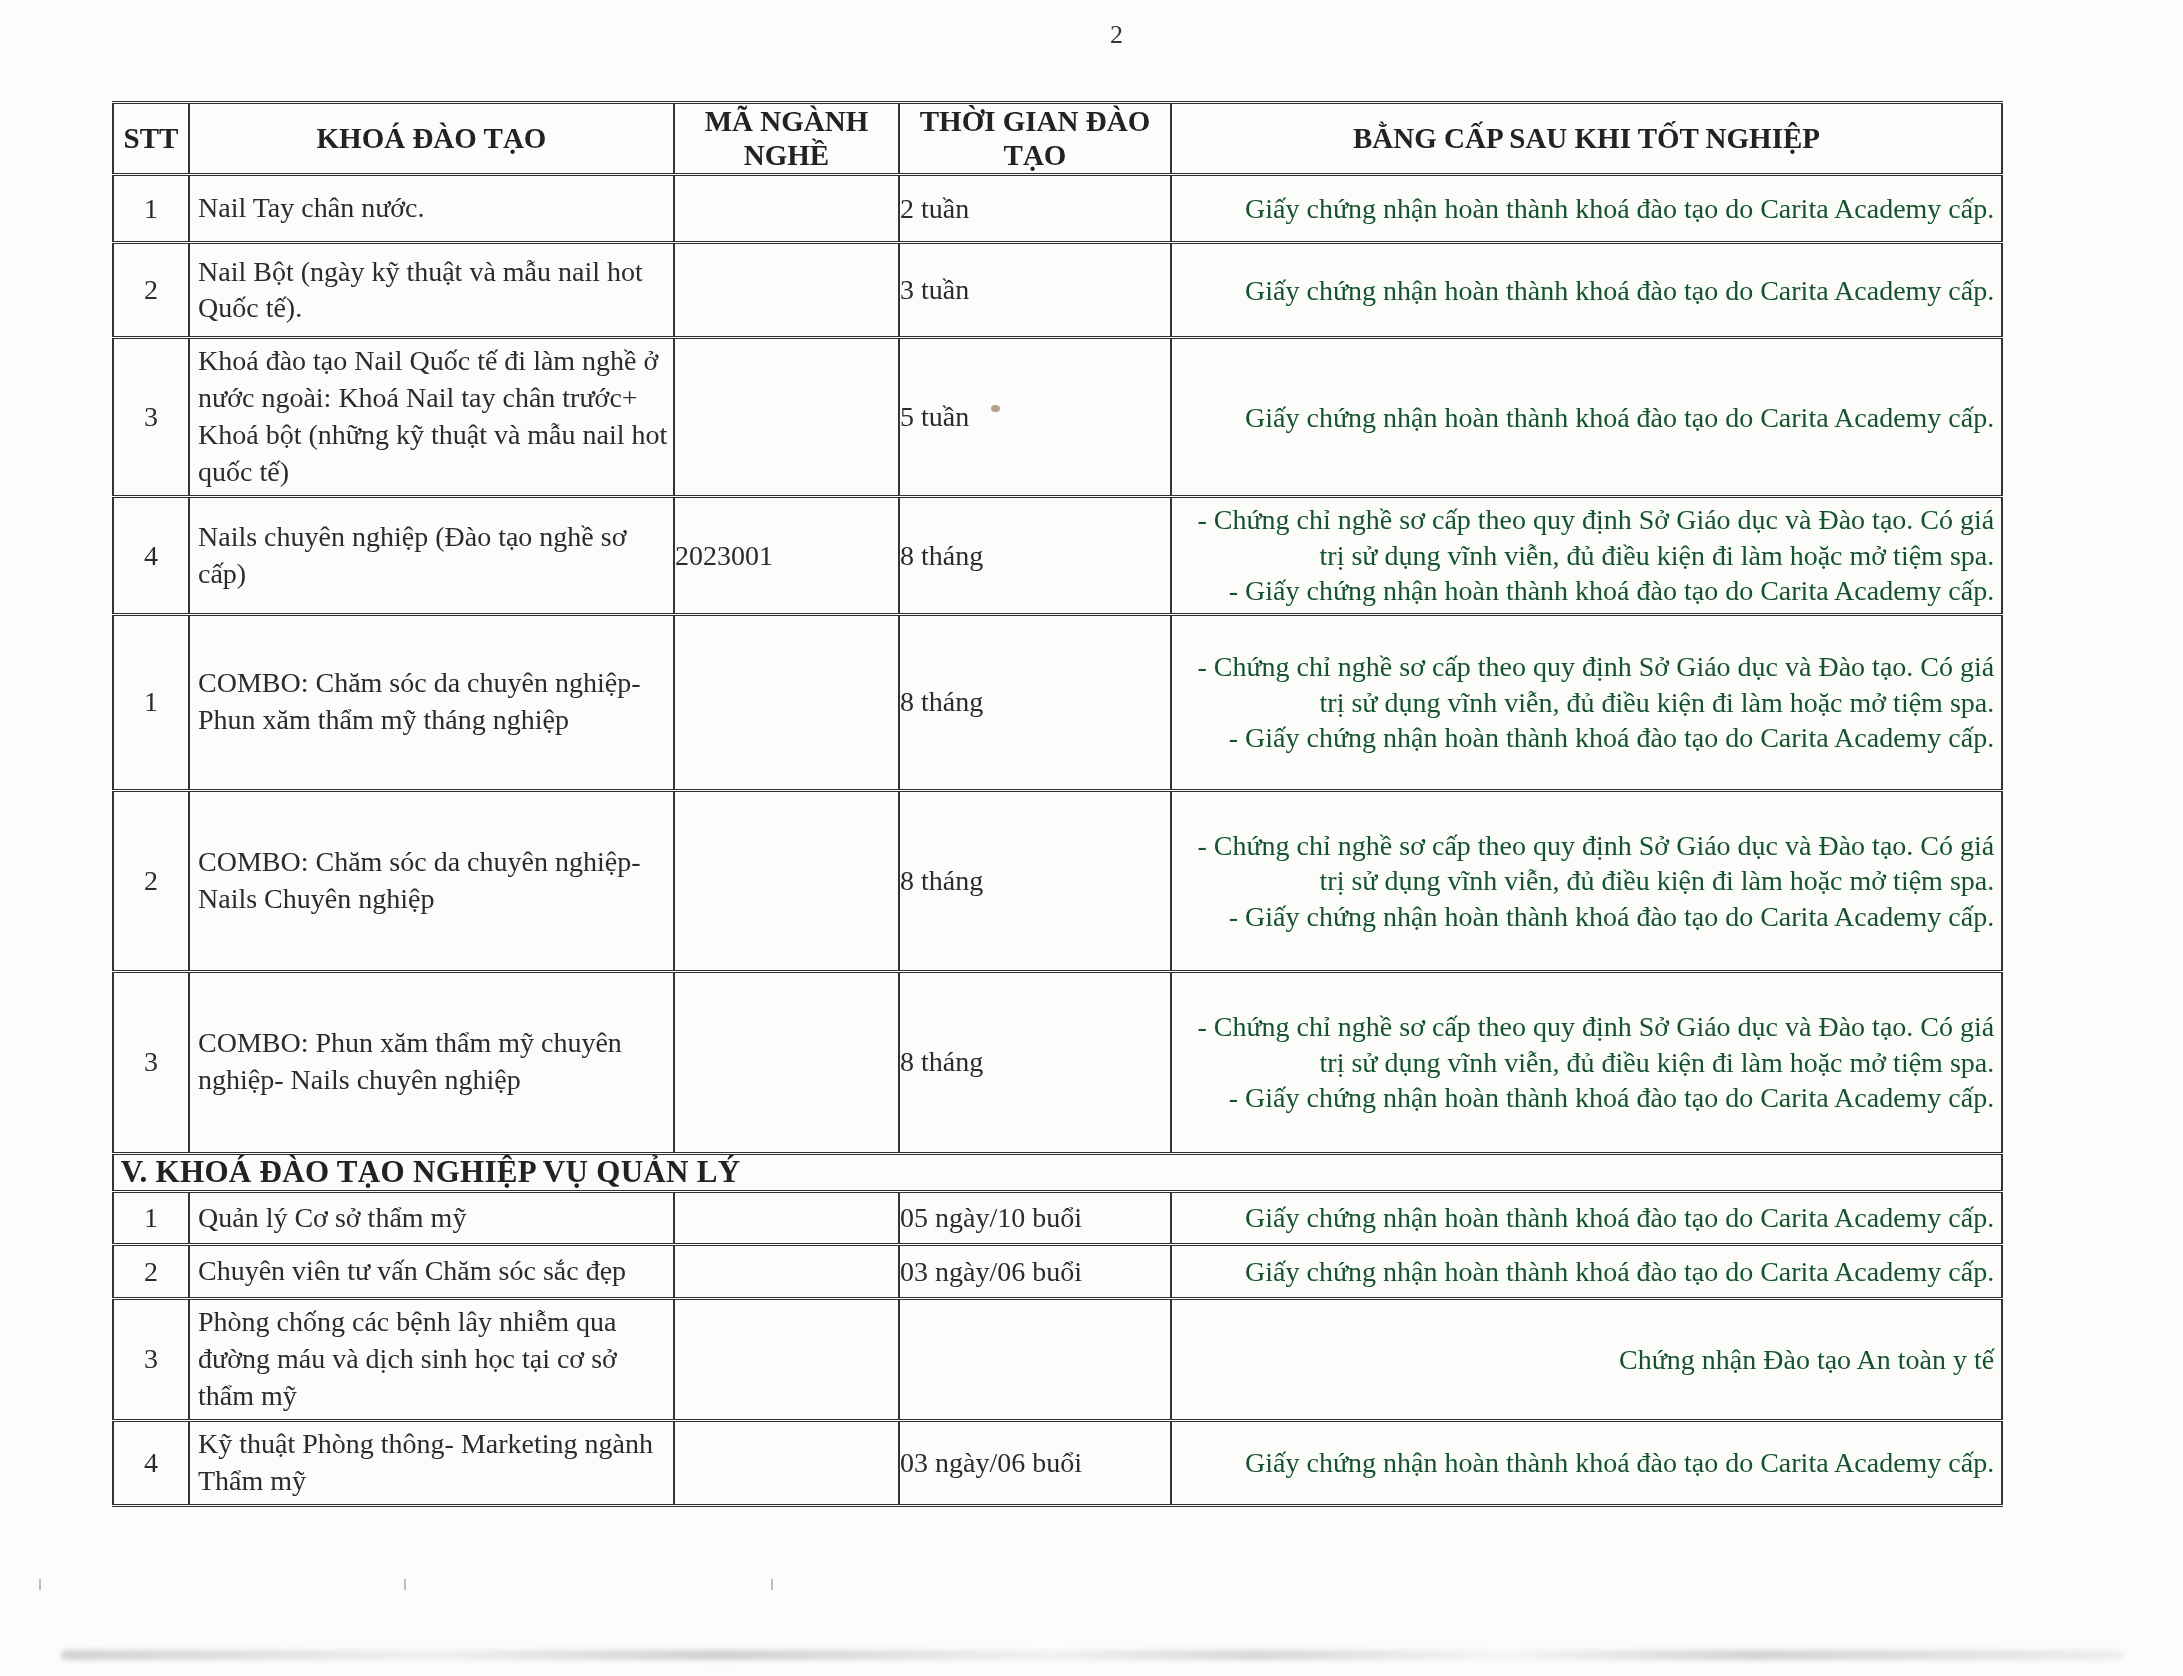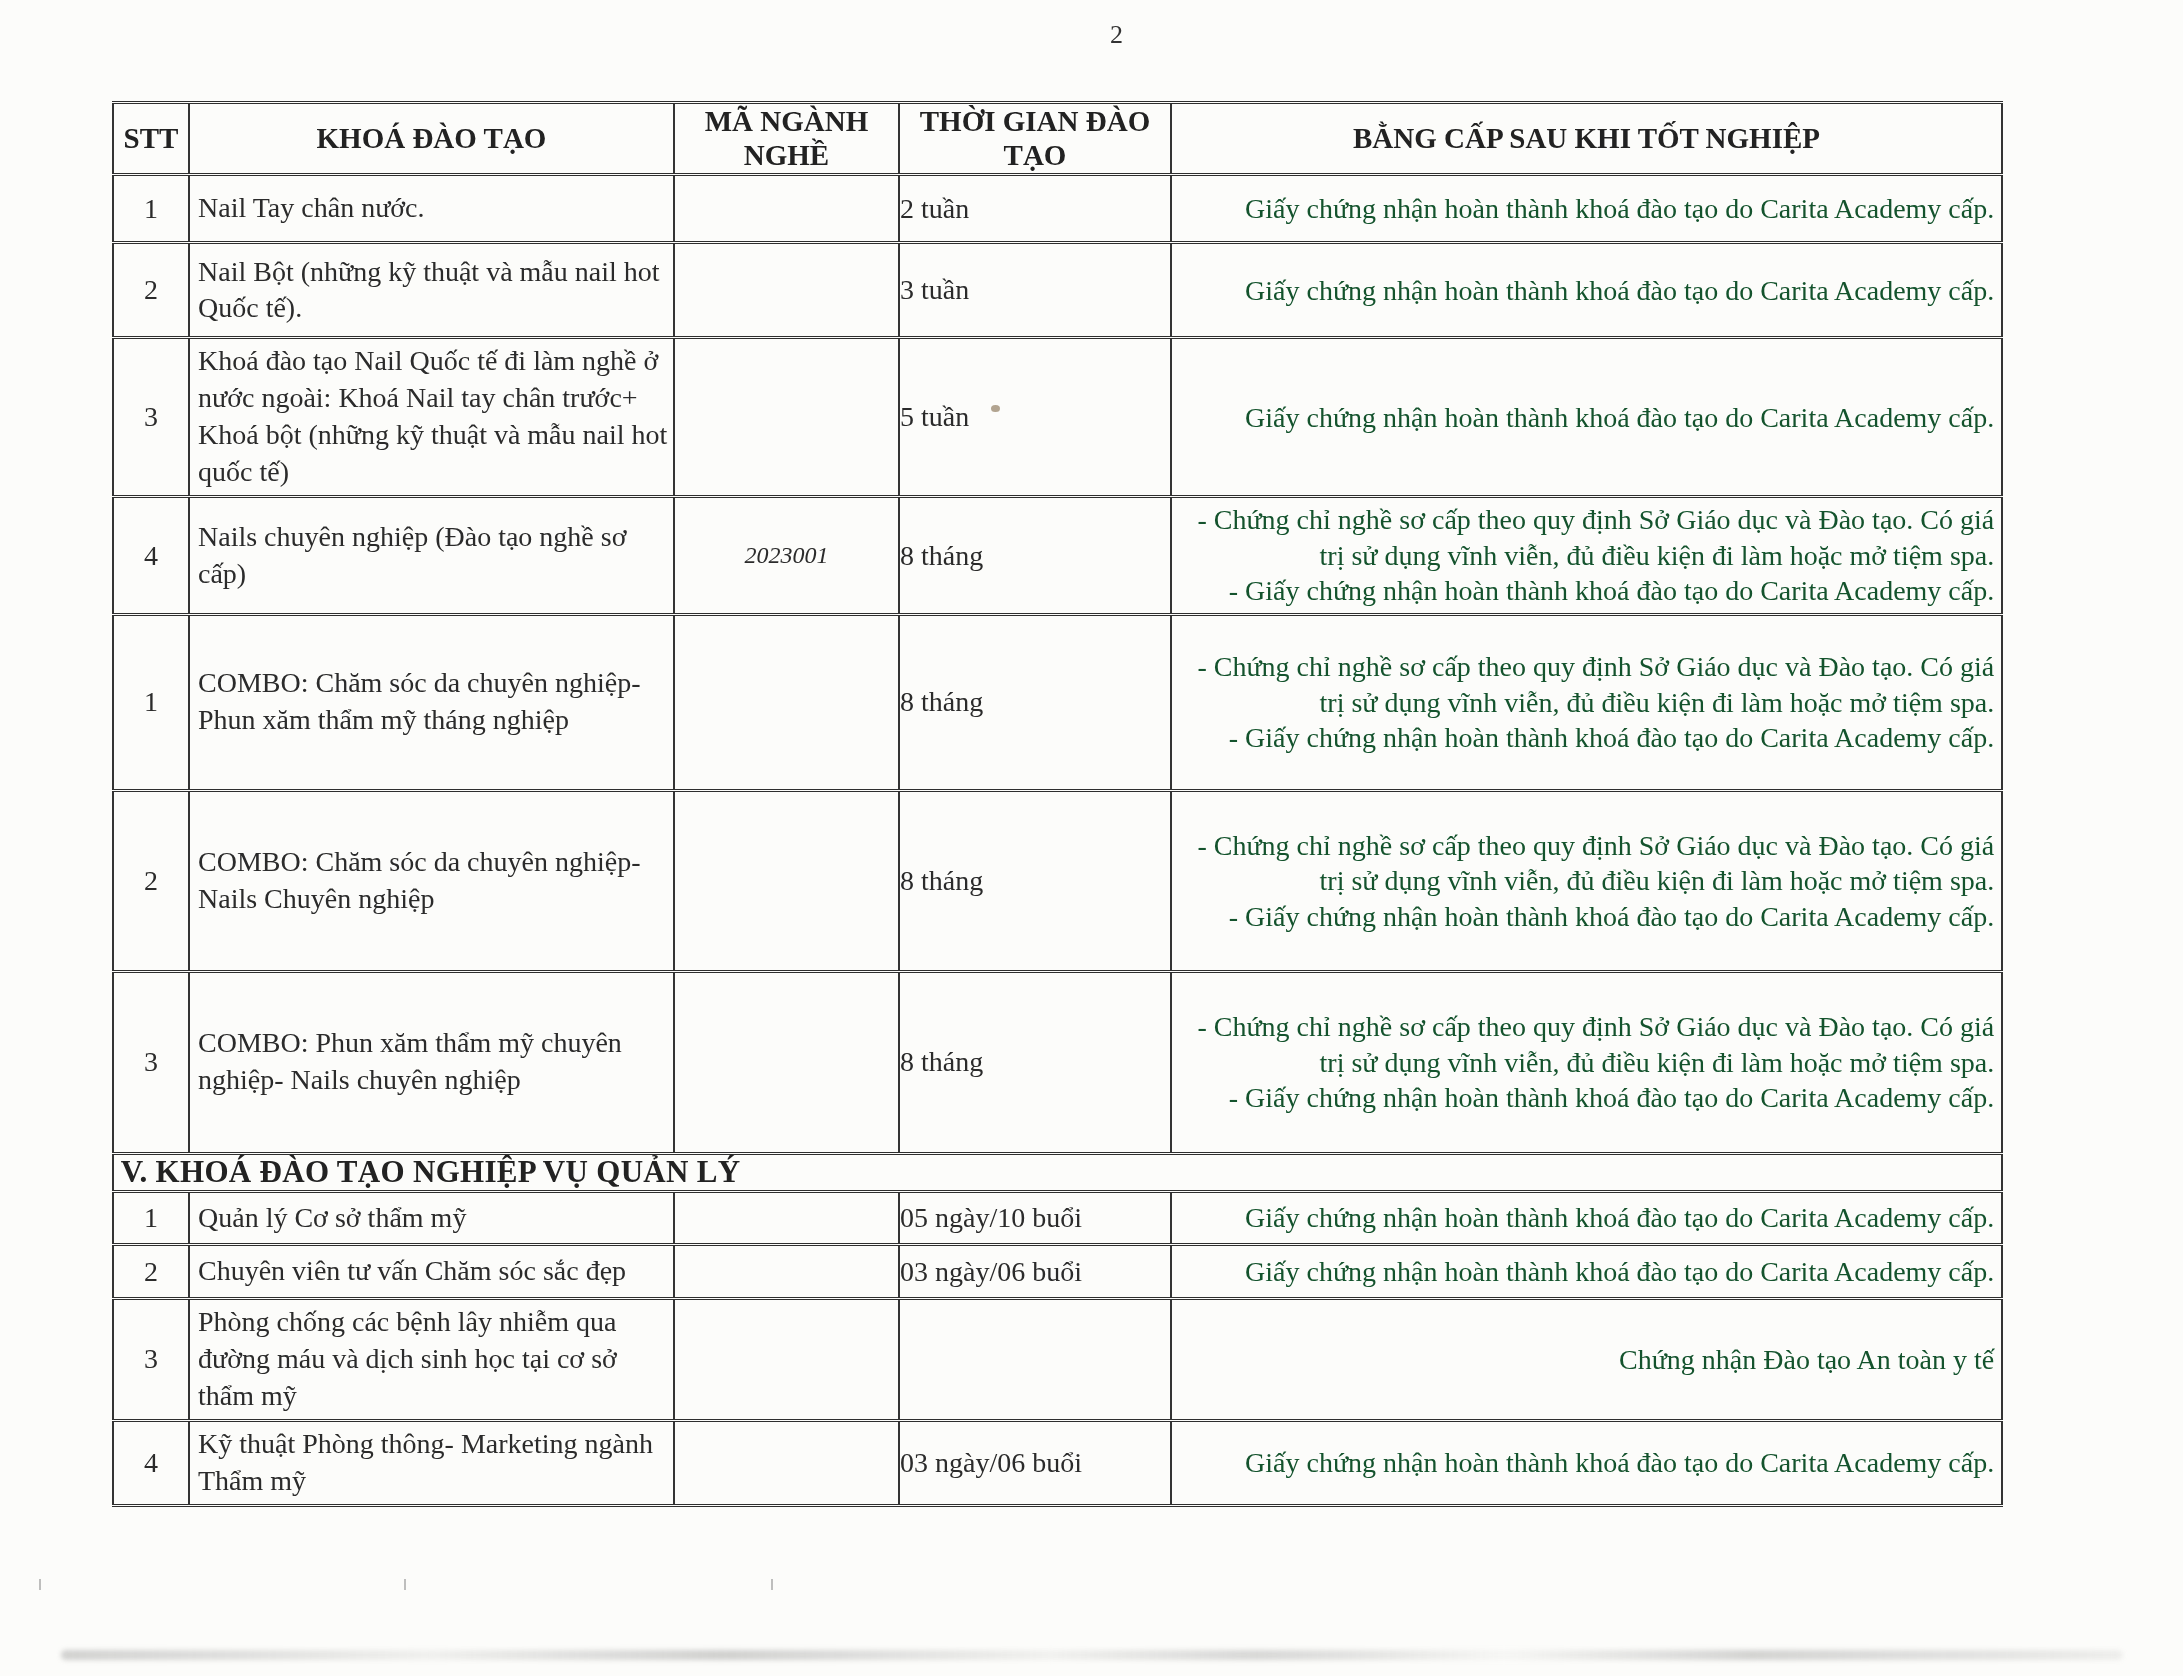--- a/index.html
+++ b/index.html
@@ -72,24 +72,23 @@
   }
   td.cell-course {
     text-align: left;
     font-size: 28px;
     line-height: 1.32;
     padding: 4px 5.4px 4px 8px;
     color: #2b2b2b;
     margin-left: 36px;
   }
   td.cell-code {
-    text-align: center;
-    font-size: 24px;
-    color: #2b2b2b;
-    font-style: italic;
+    text-align: left;
+    font-size: 28px;
+    color: #2b2b2b;
   }
   td.cell-duration {
     font-size: 28px;
     color: #2b2b2b;
     position: relative;
   }
   td.cell-degree {
     text-align: right;
     font-size: 28px;
     line-height: 1.27;
@@ -178,21 +177,21 @@
 
     <tr class="h-r1">
       <td class="cell-stt">1</td>
       <td class="cell-course">Nail Tay chân nước.</td>
       <td class="cell-code"></td>
       <td class="cell-duration">2 tuần</td>
       <td class="cell-degree">Giấy chứng nhận hoàn thành khoá đào tạo do Carita Academy cấp.</td>
     </tr>
     <tr class="h-r2">
       <td class="cell-stt">2</td>
-      <td class="cell-course">Nail Bột (những kỹ thuật và mẫu nail hot Quốc tế).</td>
+      <td class="cell-course">Nail Bột (ngày kỹ thuật và mẫu nail hot Quốc tế).</td>
       <td class="cell-code"></td>
       <td class="cell-duration">3 tuần</td>
       <td class="cell-degree">Giấy chứng nhận hoàn thành khoá đào tạo do Carita Academy cấp.</td>
     </tr>
     <tr class="h-r3">
       <td class="cell-stt">3</td>
       <td class="cell-course">Khoá đào tạo Nail Quốc tế đi làm nghề ở nước ngoài: Khoá Nail tay chân trước+ Khoá bột (những kỹ thuật và mẫu nail hot quốc tế)</td>
       <td class="cell-code"></td>
       <td class="cell-duration speck">5 tuần</td>
       <td class="cell-degree">Giấy chứng nhận hoàn thành khoá đào tạo do Carita Academy cấp.</td>

